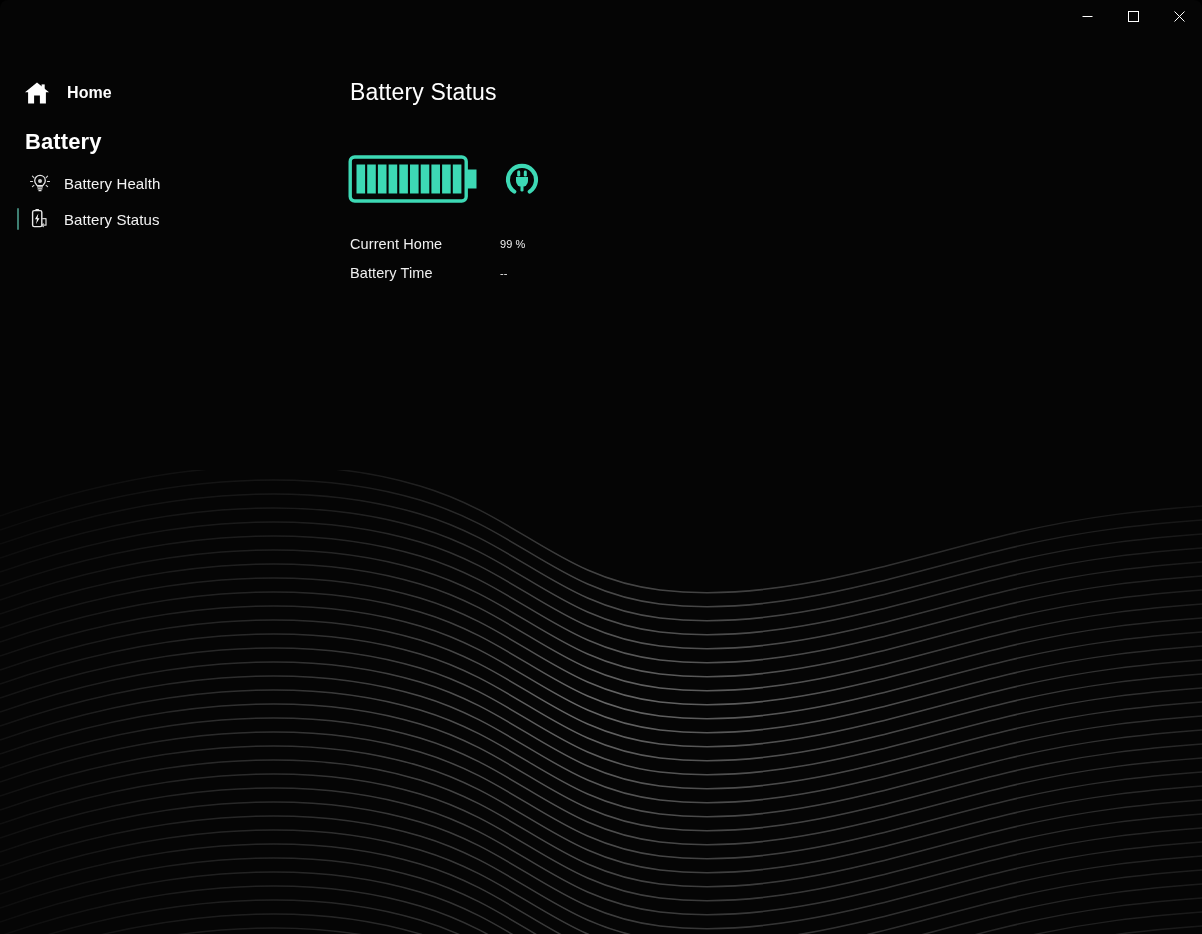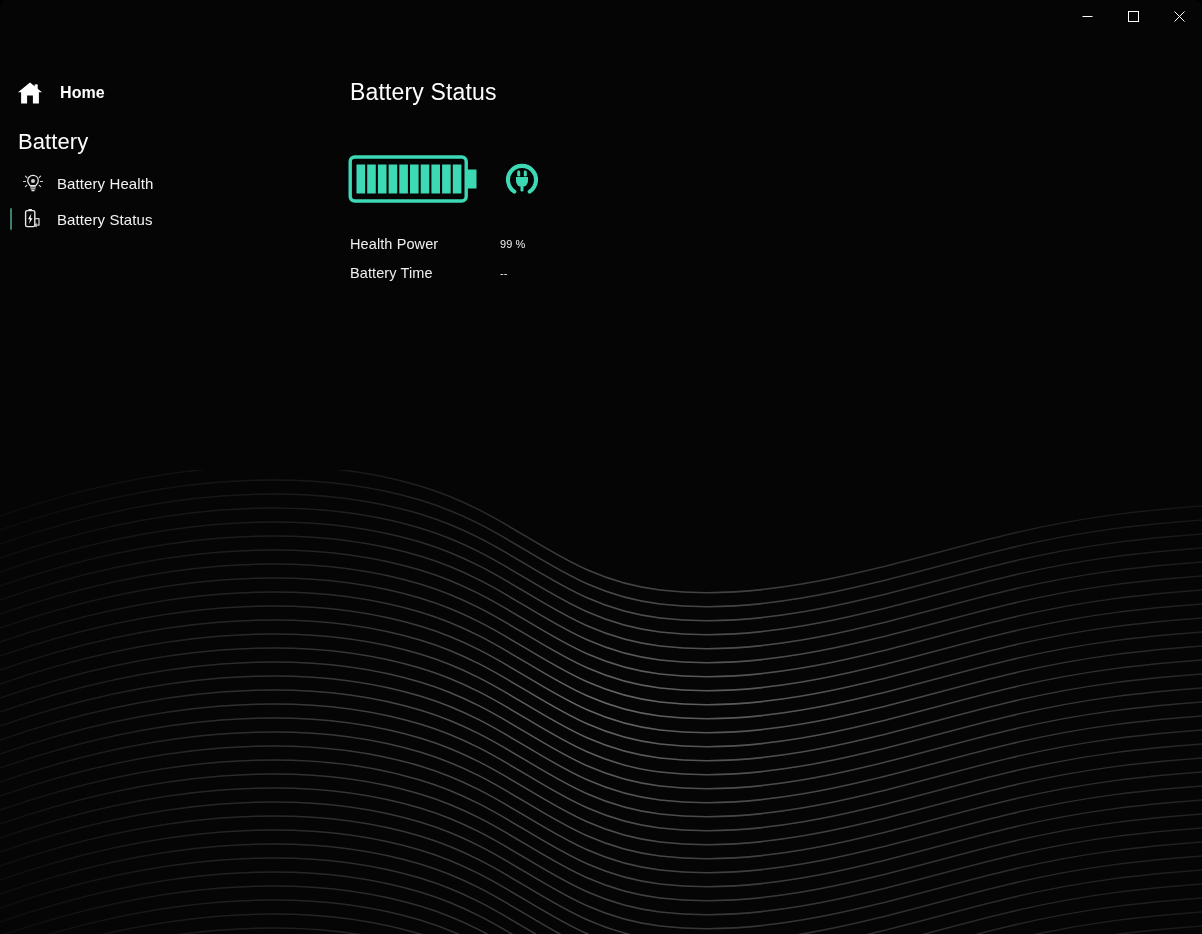--- a/index.html
+++ b/index.html
@@ -35,39 +35,39 @@
   .win-btn {
     width: 46px; height: 33px;
     display: flex; align-items: center; justify-content: center;
     background: transparent;
     border: none; outline: none;
     cursor: default;
   }
   .win-btn svg { display: block; }
   
   #sidebar {
-    position: absolute; left: 8px; top: 33px;
+    position: absolute; left: 15px; top: 33px;
     width: 340px; height: 901px;
     z-index: 5;
   }
   #home-row {
     display: flex; align-items: center;
     gap: 16px;
     padding: 0 0 0 8px;
     height: 40px;
     margin-top: 40px;
     cursor: default;
   }
   .home-icon { width: 28px; height: 28px; display:flex; align-items:center; justify-content:center; }
   #home-label {
     font-size: 16px; font-weight: 700; color: #ffffff;
     letter-spacing: 0.1px;
   }
   #section-title {
-    font-size: 22px; font-weight: 400; color: #ffffff;
+    font-size: 22px; font-weight: 700; color: #ffffff;
     margin: 16px 0 10px 10px;
     letter-spacing: 0.1px;
   }
   .nav-item {
     position: relative;
     display: flex; align-items: center;
     gap: 13px;
     height: 36px;
     padding-left: 14px;
     cursor: default;
@@ -281,21 +281,21 @@
         <rect x="12.2" y="7.6" width="3.0" height="6.0" rx="1.4" fill="#3DD9B5"></rect>
         <rect x="18.8" y="7.6" width="3.0" height="6.0" rx="1.4" fill="#3DD9B5"></rect>
         <path d="M11.0 14.1 L23.0 14.1 L23.0 18.0 A6.0 6.0 0 0 1 11.0 18.0 Z" fill="#3DD9B5"></path>
         <rect x="15.5" y="23.0" width="3.0" height="5.6" rx="1.4" fill="#3DD9B5"></rect>
       </svg>
 
     </div>
 
     <div id="stats">
       <div class="stat-row">
-        <span class="stat-label">Health Power</span>
+        <span class="stat-label">Current Home</span>
         <span class="stat-value">99 %</span>
       </div>
       <div class="stat-row">
         <span class="stat-label">Battery Time</span>
         <span class="stat-value">--</span>
       </div>
     </div>
 
   </main>
 

